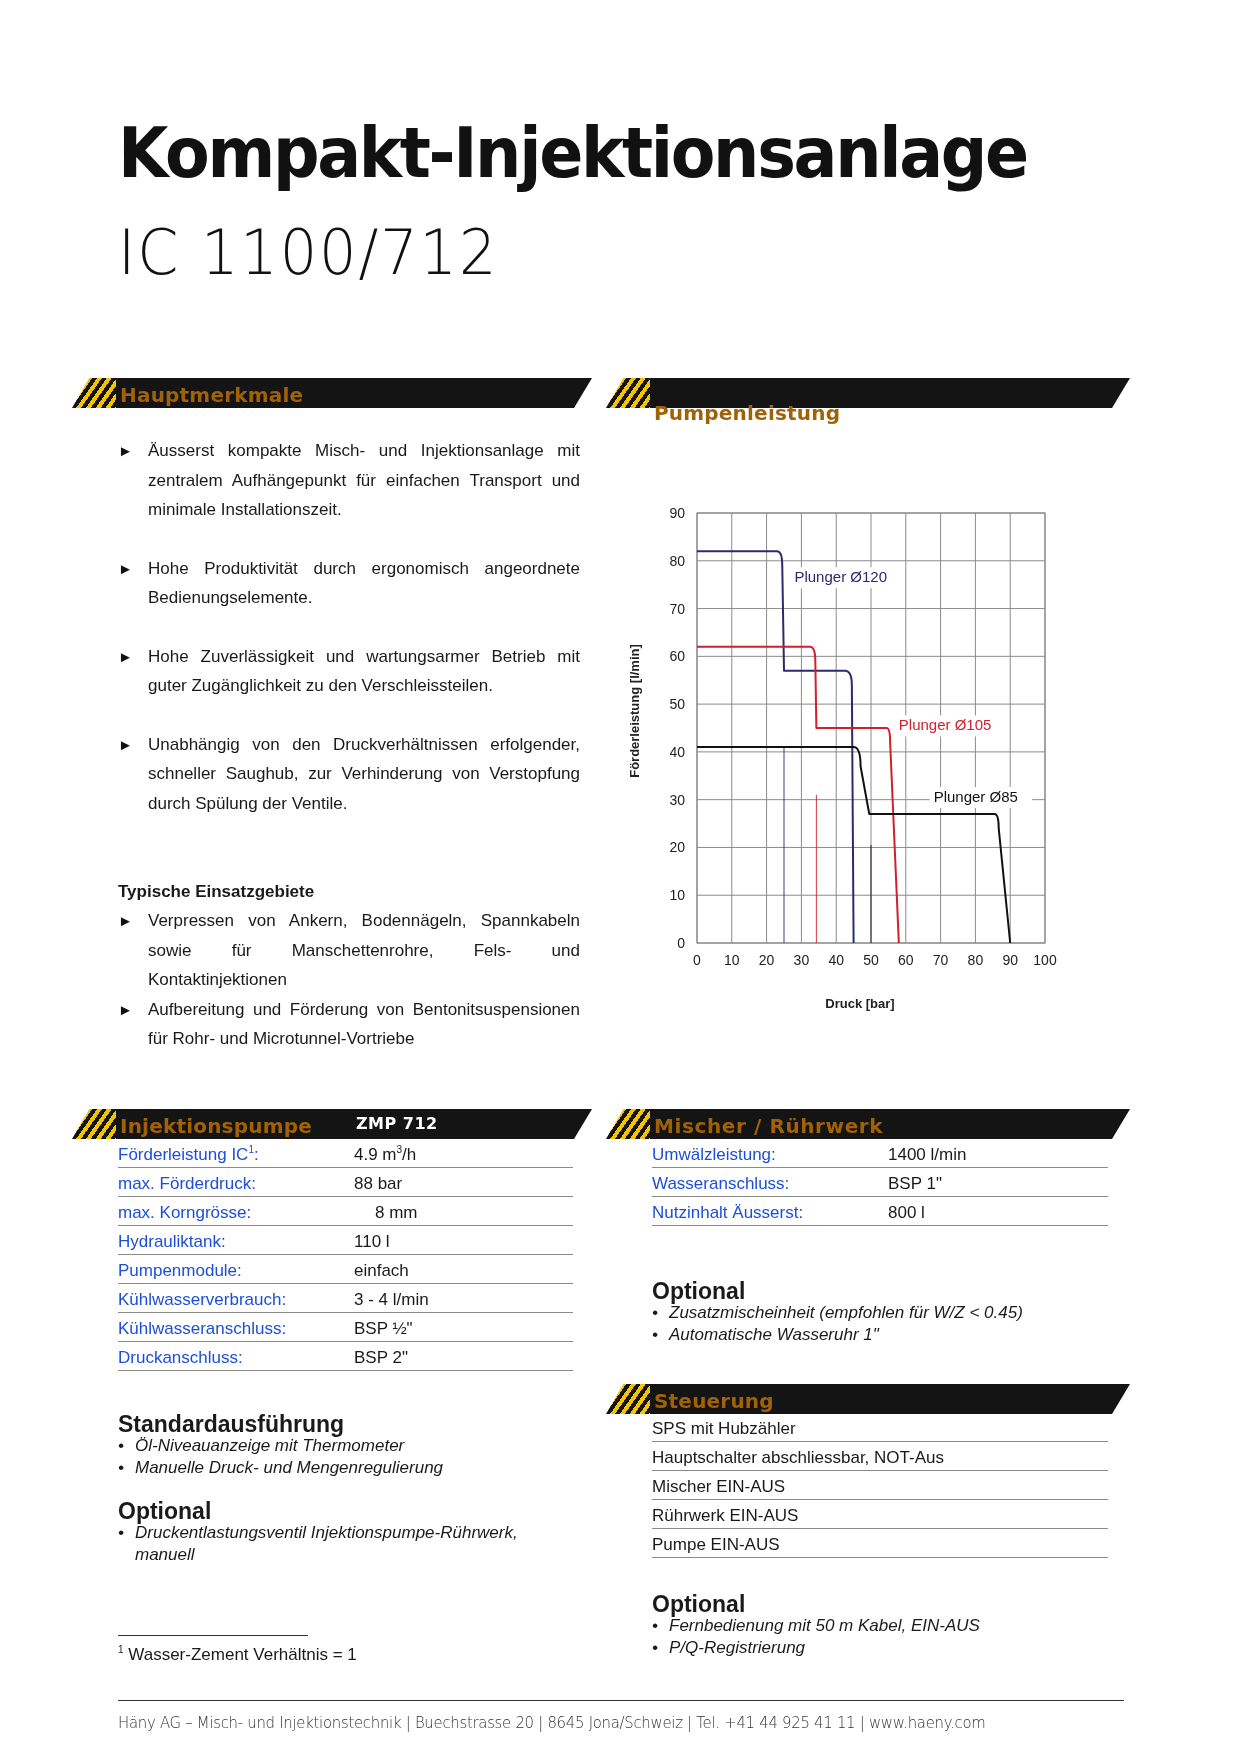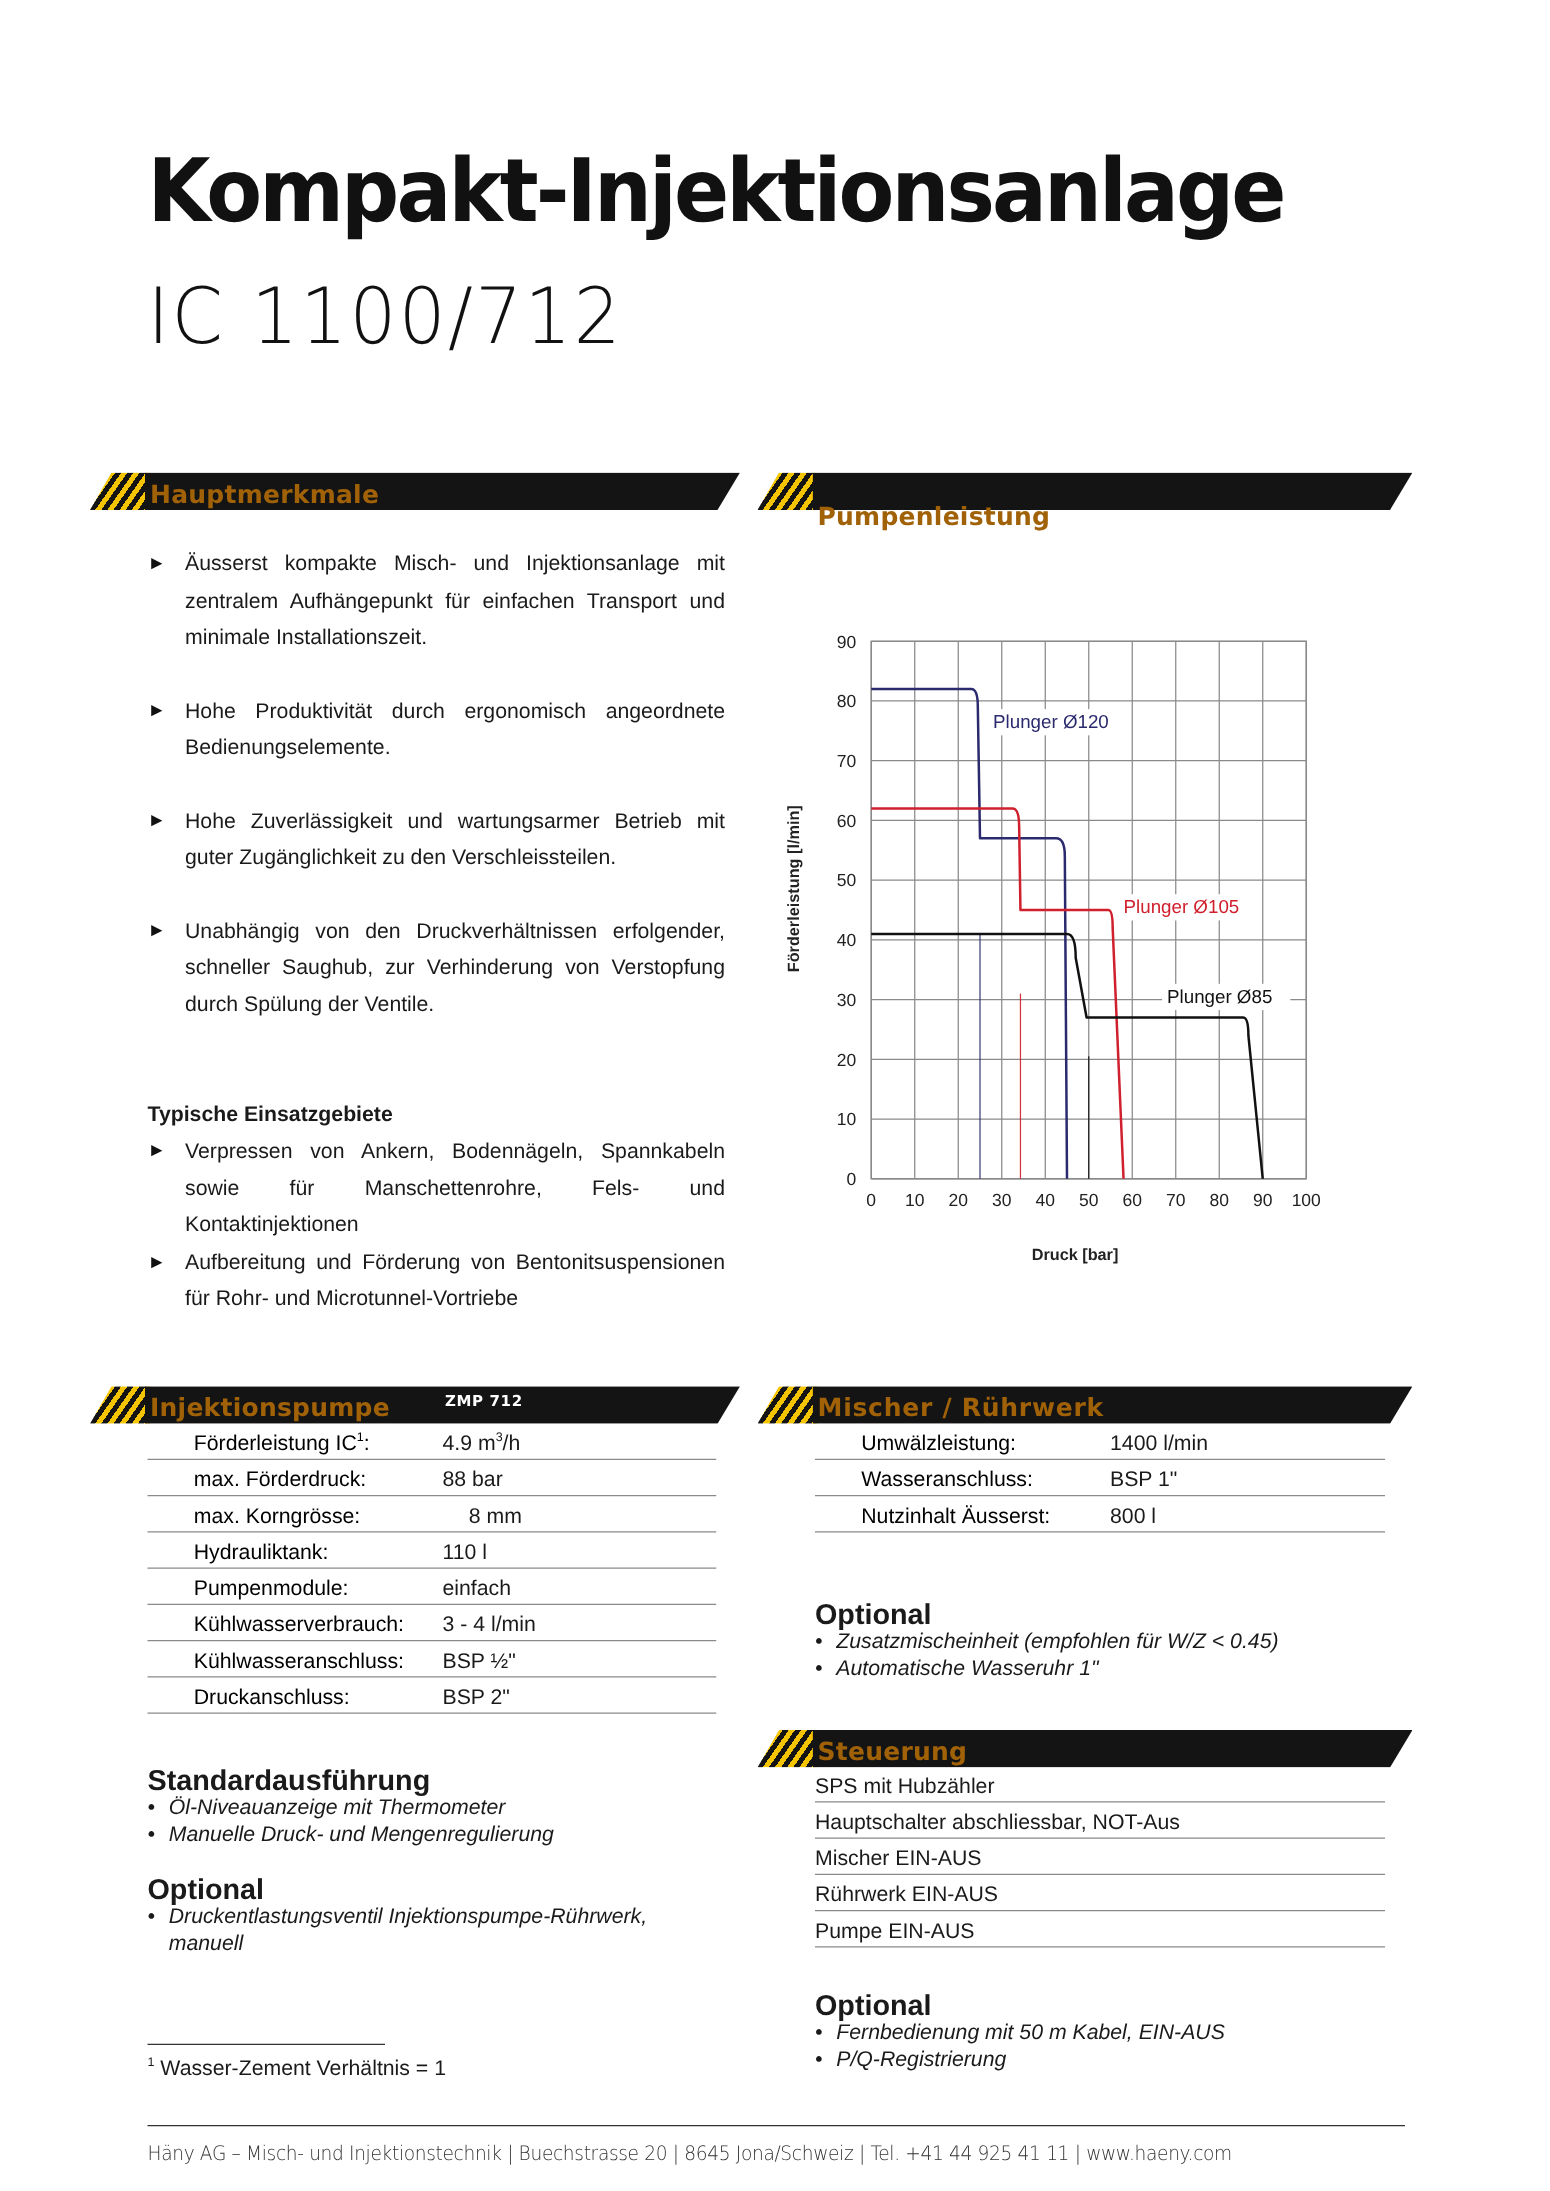--- a/index.html
+++ b/index.html
@@ -15,34 +15,34 @@
   
   .sechead { position:absolute; height:30px; }
   .sechead .bar { position:absolute; left:44px; right:0; top:0; height:30px; background:#141414;
                   clip-path:polygon(0 0, 100% 0, calc(100% - 18px) 100%, 0 100%); }
   .sechead .stripe { position:absolute; left:0; top:0; width:48px; height:30px;
                      clip-path:polygon(36% 0, 100% 0, 100% 100%, 0 100%);
                      background:repeating-linear-gradient(-55deg, #f4c400 0 4px, #141414 4px 8px); }
   .sechead .label { position:absolute; left:50px; top:5px; font-family:"DejaVu Sans", sans-serif;
                     font-weight:bold; font-size:20px; color:#a16207; letter-spacing:0.2px; }
   .sechead .label2 { position:absolute; top:5px; font-family:"DejaVu Sans", sans-serif;
-                     font-weight:bold; font-size:12px; color:#fff; letter-spacing:0.5px; }
+                     font-weight:bold; font-size:16px; color:#fff; letter-spacing:0.5px; }
 
   
   .bullets { left:118px; width:462px; }
   .bpara { position:relative; padding-left:30px; font-size:17px; line-height:29.5px; text-align:justify; color:#1a1a1a; margin-bottom:29px; }
   .bpara .arrow { position:absolute; left:0; top:0; font-size:15px; color:#111; }
   .usage-head { font-weight:bold; font-size:17px; color:#1a1a1a; line-height:29px; }
   .upara { position:relative; padding-left:30px; font-size:17px; line-height:29.5px; text-align:justify; }
   .upara .arrow { position:absolute; left:0; top:0; font-size:15px; color:#111; }
 
   
   .spec { position:absolute; }
   .spec .row { display:flex; height:29px; border-bottom:1px solid #8a8a8a; align-items:flex-end; padding-bottom:1px; box-sizing:border-box; }
-  .spec .k { font-size:17px; color:#000000; line-height:22px;margin-left:37px; }
+  .spec .k { font-size:17px; color:#1d4ed8; line-height:22px; }
   .spec .v { font-size:17px; color:#1a1a1a; line-height:22px; position:absolute; }
   .spec .single { font-size:17px; line-height:22px; }
   sup { font-size:10px; vertical-align:7px; line-height:0; }
 
   .subhead { font-weight:bold; font-size:23px; line-height:21px; }
   .dotlist { list-style:none; margin:0; padding:0;font-style:italic; }
   .dotlist li { position:relative; padding-left:17px; font-size:17px; line-height:22px; }
   .dotlist li::before { content:"•"; position:absolute; left:0; top:0; }
 
   .footnote-rule { left:118px; top:1635px; width:190px; height:1px; background:#333; }

